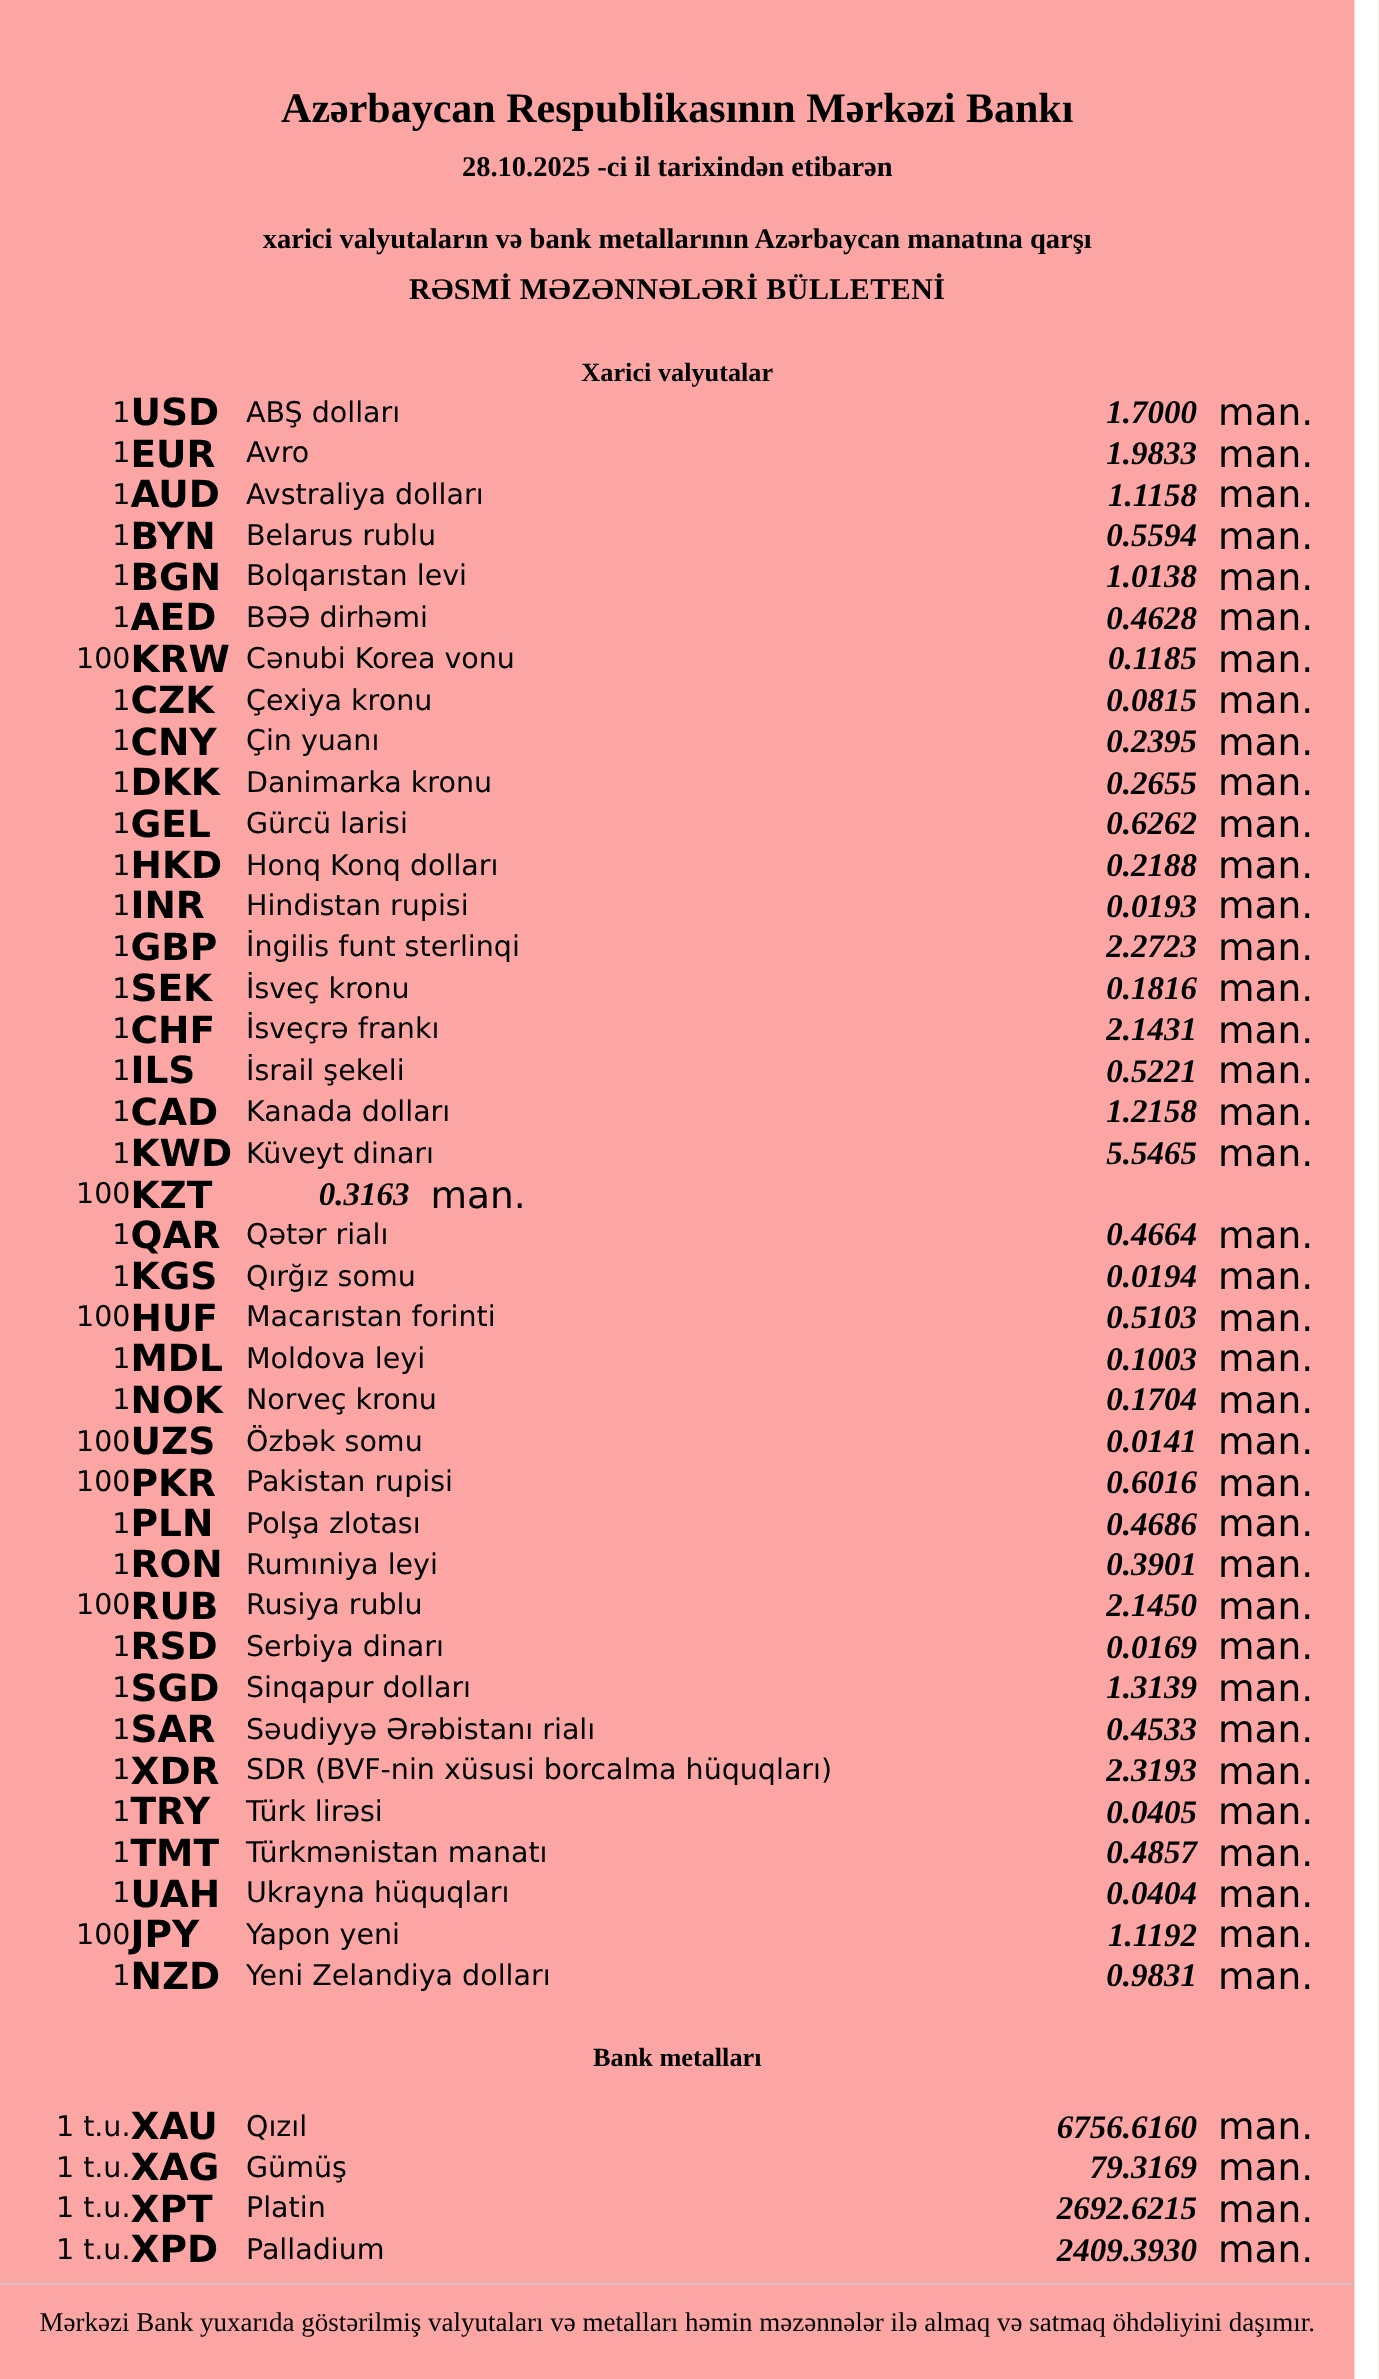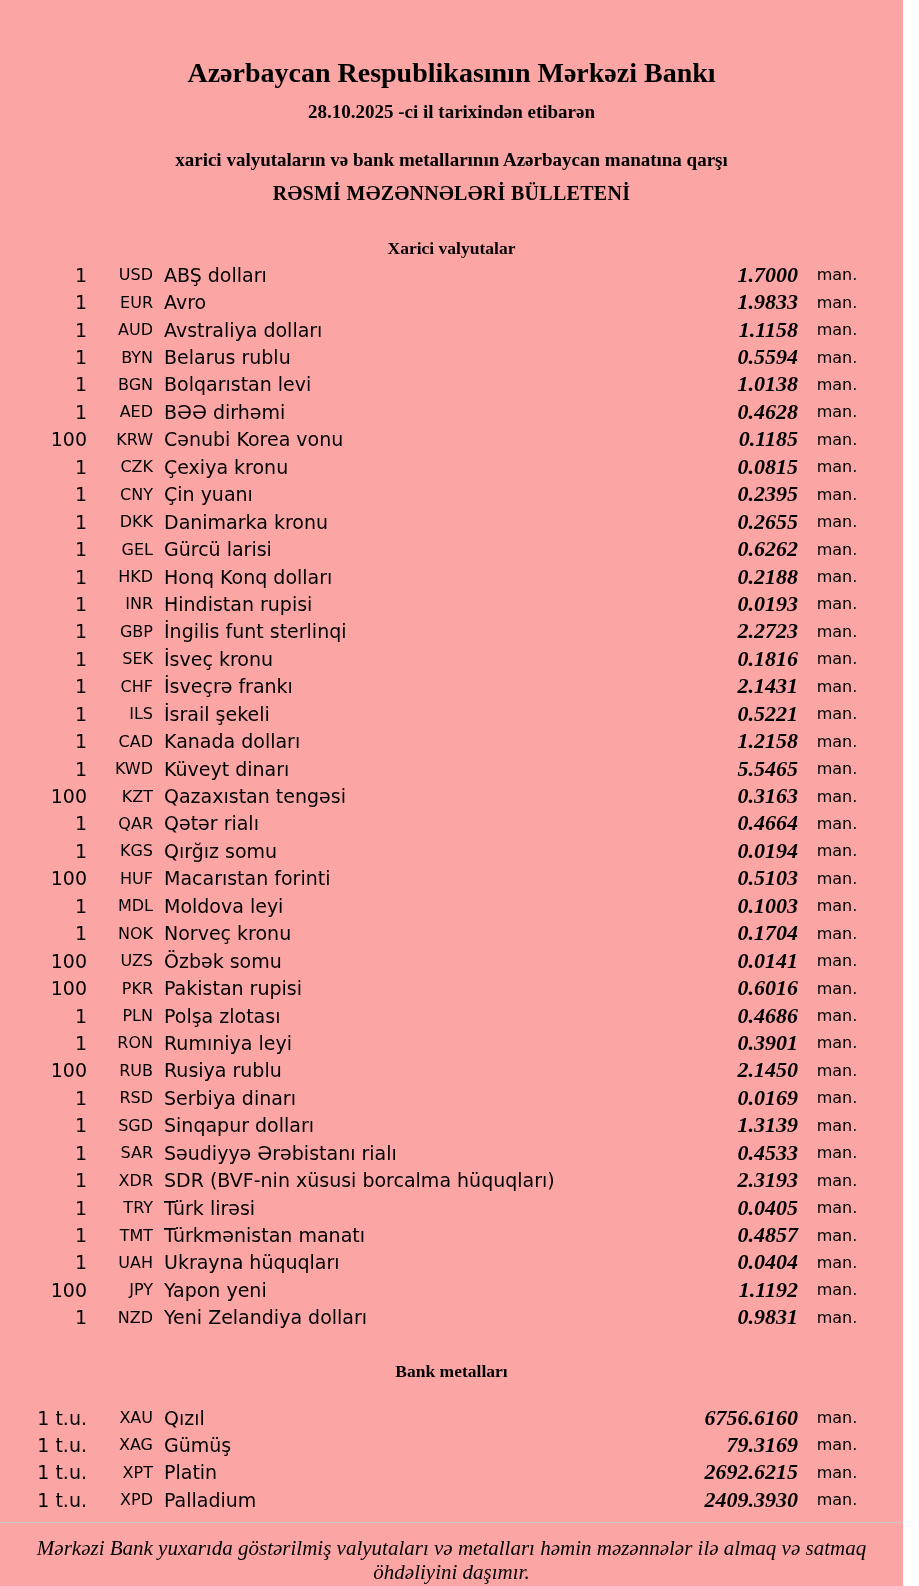--- a/index.html
+++ b/index.html
@@ -23,31 +23,31 @@
                  font-size:17.5px;line-height:22px;}
   #currencies-title{top:237px;}
   #metals-title{top:1360px;}
   
   .rate-table{position:absolute;left:30px;width:832px;}
   #currencies-table{top:261px;}
   #metals-table{top:1404px;}
   .row{display:flex;align-items:center;height:27.45px;}
   #metals-table .row{height:27.3px;}
   .qty{width:57px;text-align:right;font-size:19px;white-space:nowrap;}
-  .code{width:66px;text-align:right;font-size:16px;white-space:nowrap;}
+  .code{width:66px;text-align:left;font-size:25px;white-space:nowrap;font-weight:bold;}
   .name{flex:1;text-align:left;font-size:19px;white-space:nowrap;padding-left:11px;}
   .rate{width:120px;text-align:right;font-family:"Liberation Serif",serif;
         font-weight:bold;font-style:italic;font-size:22px;white-space:nowrap;}
-  .man{width:50px;margin-left:14px;text-align:center;font-size:16px;white-space:nowrap;}
+  .man{width:50px;margin-left:14px;text-align:center;font-size:25px;white-space:nowrap;}
   
   .footer-rule{position:absolute;top:1522px;left:0;width:919px;height:0;
                border-top:1px solid #c9c9c9;}
   .footer-text{position:absolute;top:1536px;left:10px;right:10px;text-align:center;
-               font-family:"Liberation Serif",serif;font-style:italic;
-               font-size:21px;line-height:24px;}
+               font-family:"Liberation Serif",serif;
+               font-size:18px;line-height:24px;}
 </style>
 </head>
 <body>
 
 <div id="page">
 
   <div class="header">
     <div class="title">Azərbaycan Respublikasının Mərkəzi Bankı</div>
     <div class="date-line">28.10.2025 -ci il tarixindən etibarən</div>
     <div class="subtitle">xarici valyutaların və bank metallarının Azərbaycan manatına qarşı</div>
@@ -187,21 +187,20 @@
       <div class="row">
         <span class="qty">1</span>
         <span class="code">KWD</span>
         <span class="name">Küveyt dinarı</span>
         <span class="rate">5.5465</span>
         <span class="man">man.</span>
       </div>
       <div class="row">
         <span class="qty">100</span>
         <span class="code">KZT</span>
-        <span class="name">Qazaxıstan tengəsi</span>
         <span class="rate">0.3163</span>
         <span class="man">man.</span>
       </div>
       <div class="row">
         <span class="qty">1</span>
         <span class="code">QAR</span>
         <span class="name">Qətər rialı</span>
         <span class="rate">0.4664</span>
         <span class="man">man.</span>
       </div>

